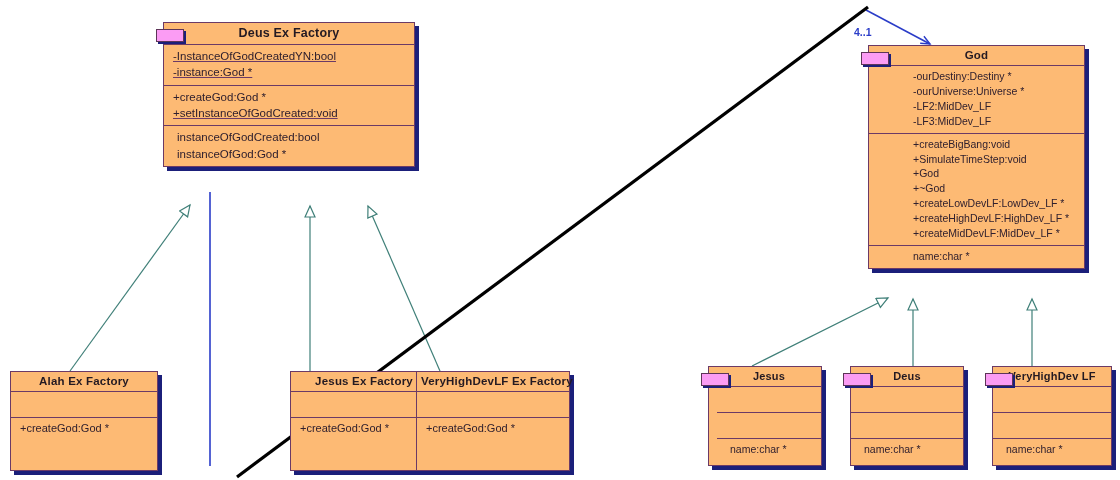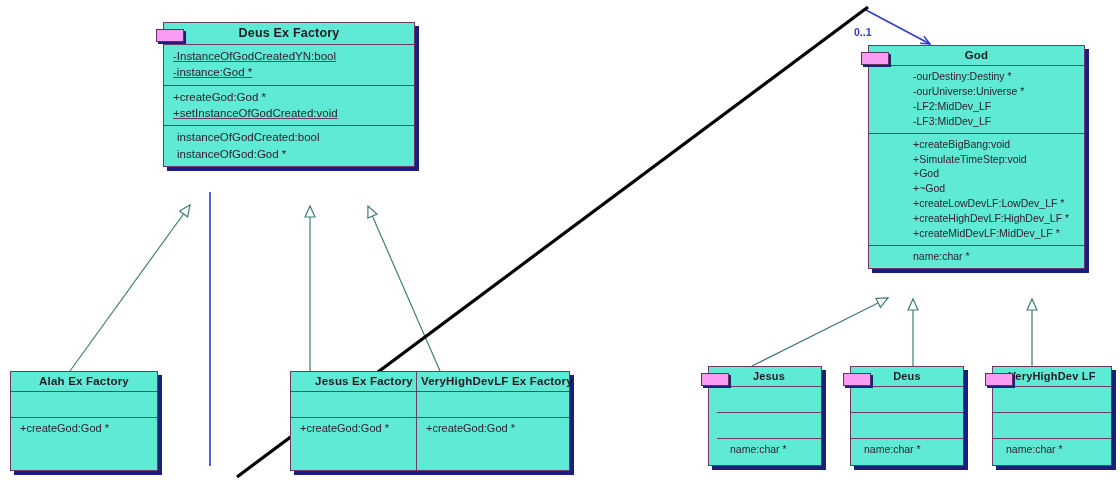--- a/index.html
+++ b/index.html
@@ -23,21 +23,21 @@
     top: 0;
     width: 1120px;
     height: 480px;
     pointer-events: none;
   }
 
   
   .uml-class {
     position: absolute;
     box-sizing: border-box;
-    background: #5eead4;
+    background: #fdba74;
     border: 1.5px solid #6b3a66;
     box-shadow: 4px 4px 0 0 #1b1f7a;
     z-index: 5;
   }
   .uml-tab {
     position: absolute;
     left: -8px;
     top: 6px;
     width: 26px;
     height: 11px;
@@ -262,15 +262,15 @@
       <div class="empty-compartment"></div>
     </div>
     <div class="cls-compartment">
       <div class="empty-compartment"></div>
     </div>
     <div class="cls-compartment">
       <div class="cls-row indent">name:char *</div>
     </div>
   </div>
 
-  <div class="mult-label" id="mult-0-1">0..1</div>
+  <div class="mult-label" id="mult-0-1">4..1</div>
 
 </div>
 
 </body></html>

